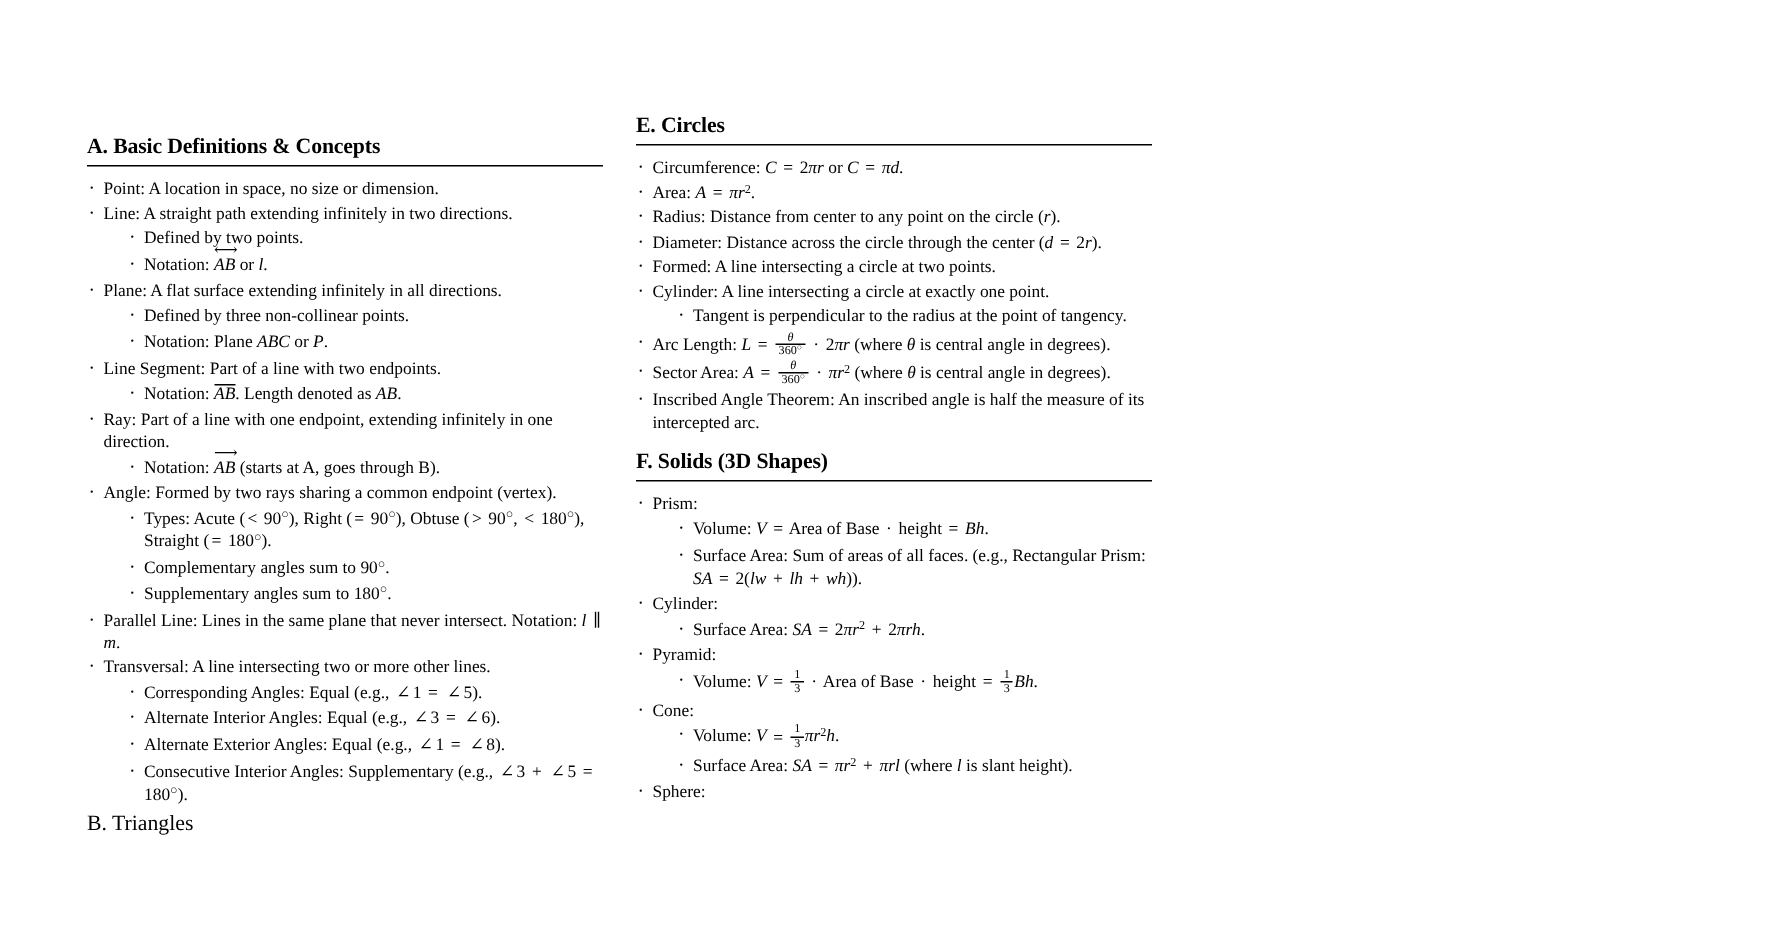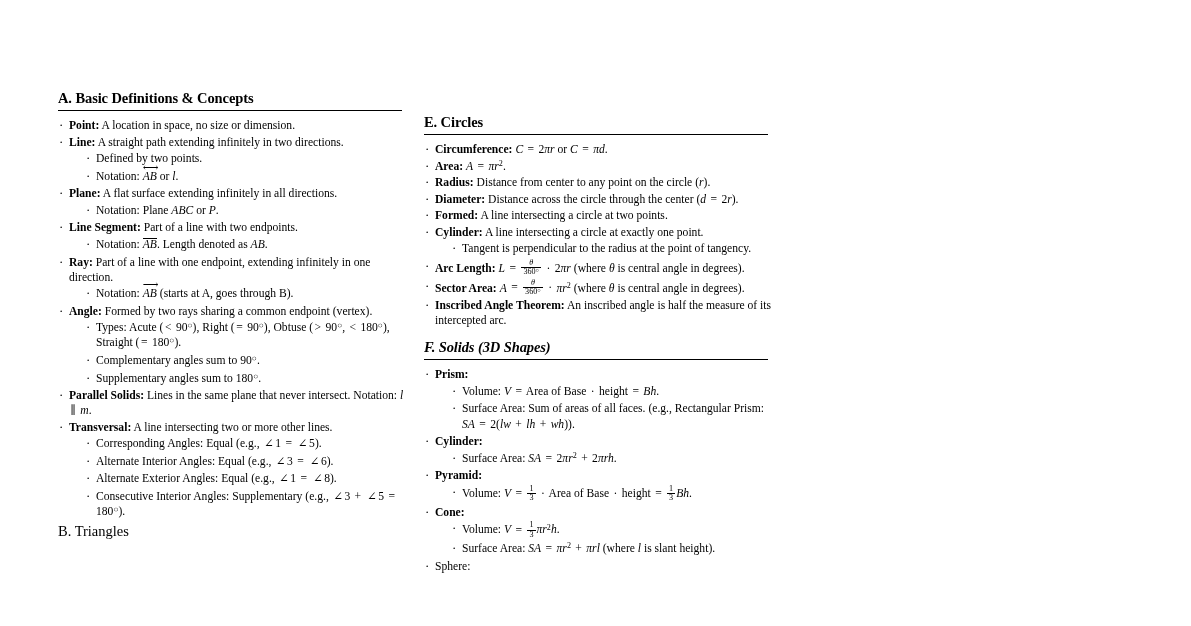--- a/index.html
+++ b/index.html
@@ -19,21 +19,21 @@
     width: 1191px;
     height: 626px;
   }
   .col {
     position: absolute;
     top: 0;
     width: 355px;
     overflow: hidden;
   }
   .col-left  { left: 58px;  height: 626px; }
-  .col-right { left: 424px; height: 553px; margin-top: 38px; }
+  .col-right { left: 424px; height: 553px; }
 
   .col-left .col-inner  { padding-top: 90px; }
   .col-right .col-inner { padding-top: 76px; }
 
   h2.section-heading {
     font-family: "Liberation Serif", "DejaVu Serif", serif;
     font-size: 14.5px;
     font-weight: bold;
     margin: 0 0 3px 0;
     padding: 0;
@@ -83,21 +83,21 @@
     line-height: 1.30;
   }
   ul.lvl2 > li::before {
     content: "\00B7";
     position: absolute;
     left: 1px;
     top: -1px;
     font-size: 13px;
     line-height: 1.30;
   }
-  b.term { font-weight: bold; text-align: center; }
+  b.term { font-weight: normal; text-align: center; }
 
   
   .mi {
     font-family: "Liberation Serif", "DejaVu Serif", serif;
     font-style: italic;
   }
   .mn, .mo {
     font-family: "Liberation Serif", "DejaVu Serif", serif;
     font-style: normal;
   }
@@ -173,20 +173,21 @@
 
         <li><b class="term">Line:</b><span> A straight path extending infinitely in two directions.</span>
           <ul class="lvl2">
             <li>Defined by two points.</li>
             <li>Notation: <span class="overarrow"><span class="arrowglyph">⟷</span><span class="mi">AB</span></span> or <span class="mi">l</span>.</li>
           </ul>
         </li>
 
         <li><b class="term">Plane:</b><span> A flat surface extending infinitely in all directions.</span>
           <ul class="lvl2">
+            <li>Defined by three non-collinear points.</li>
             <li>Notation: Plane <span class="mi">ABC</span> or <span class="mi">P</span>.</li>
           </ul>
         </li>
 
         <li><b class="term">Line Segment:</b><span> Part of a line with two endpoints.</span>
           <ul class="lvl2">
             <li>Notation: <span class="overbar mi">AB</span>. Length denoted as <span class="mi">AB</span>.</li>
           </ul>
         </li>
 
@@ -198,21 +199,21 @@
 
         <li><b class="term">Angle:</b><span> Formed by two rays sharing a common endpoint (vertex).</span>
           <ul class="lvl2">
             <li>Types: Acute (<span class="mo">&lt;</span> <span class="mn">90</span><span class="deg">○</span>), Right (<span class="mo">=</span> <span class="mn">90</span><span class="deg">○</span>), Obtuse (<span class="mo">&gt;</span> <span class="mn">90</span><span class="deg">○</span>, <span class="mo">&lt;</span> <span class="mn">180</span><span class="deg">○</span>), Straight (<span class="mo">=</span> <span class="mn">180</span><span class="deg">○</span>).</li>
             <li>Complementary angles sum to <span class="mn">90</span><span class="deg">○</span>.</li>
             <li>Supplementary angles sum to <span class="mn">180</span><span class="deg">○</span>.</li>
           </ul>
         </li>
 
 
-        <li><b class="term">Parallel Solids:</b> Lines in the same plane that never intersect. Notation: <span class="mi">l</span> <span class="mo">∥</span> <span class="mi">m</span>.</li>
+        <li><b class="term">Parallel Line:</b> Lines in the same plane that never intersect. Notation: <span class="mi">l</span> <span class="mo">∥</span> <span class="mi">m</span>.</li>
 
         <li><b class="term">Transversal:</b><span> A line intersecting two or more other lines.</span>
           <ul class="lvl2">
             <li>Corresponding Angles: Equal (e.g., <span class="mo">∠</span><span class="mn">1</span> <span class="mo">=</span> <span class="mo">∠</span><span class="mn">5</span>).</li>
             <li>Alternate Interior Angles: Equal (e.g., <span class="mo">∠</span><span class="mn">3</span> <span class="mo">=</span> <span class="mo">∠</span><span class="mn">6</span>).</li>
             <li>Alternate Exterior Angles: Equal (e.g., <span class="mo">∠</span><span class="mn">1</span> <span class="mo">=</span> <span class="mo">∠</span><span class="mn">8</span>).</li>
             <li>Consecutive Interior Angles: Supplementary (e.g., <span class="mo">∠</span><span class="mn">3</span> <span class="mo">+</span> <span class="mo">∠</span><span class="mn">5</span> <span class="mo">=</span> <span class="mn">180</span><span class="deg">○</span>).</li>
           </ul>
         </li>
       </ul>
@@ -247,21 +248,21 @@
           </ul>
         </li>
 
         <li><b class="term">Arc Length:</b> <span class="mi">L</span> <span class="mo">=</span> <span class="frac"><span class="num mi">θ</span><span class="den mn">360<span class="deg">○</span></span></span> <span class="mo">·</span> <span class="mn">2</span><span class="mi">πr</span> (where <span class="mi">θ</span> is central angle in degrees).</li>
 
         <li><b class="term">Sector Area:</b> <span class="mi">A</span> <span class="mo">=</span> <span class="frac"><span class="num mi">θ</span><span class="den mn">360<span class="deg">○</span></span></span> <span class="mo">·</span> <span class="mi">πr</span><sup class="exp">2</sup> (where <span class="mi">θ</span> is central angle in degrees).</li>
 
         <li><b class="term">Inscribed Angle Theorem:</b><span> An inscribed angle is half the measure of its intercepted arc.</span></li>
       </ul>
 
-      <h2 class="section-heading" style="margin-top:11px;font-style:italic;">F. Solids (3D Shapes)</h2>
+      <h2 class="section-heading" style="margin-top:11px;">F. Solids (3D Shapes)</h2>
       <hr class="rule">
 
       <ul class="lvl1">
 
         <li><b class="term">Prism:</b>
           <ul class="lvl2">
             <li>Volume: <span class="mi">V</span> <span class="mo">=</span> <span class="mn">Area of Base</span> <span class="mo">·</span> <span class="mn">height</span> <span class="mo">=</span> <span class="mi">Bh</span>.</li>
             <li>Surface Area: Sum of areas of all faces. (e.g., Rectangular Prism: <span class="mi">SA</span> <span class="mo">=</span> <span class="mn">2</span>(<span class="mi">lw</span> <span class="mo">+</span> <span class="mi">lh</span> <span class="mo">+</span> <span class="mi">wh</span>)).</li>
           </ul>
         </li>

